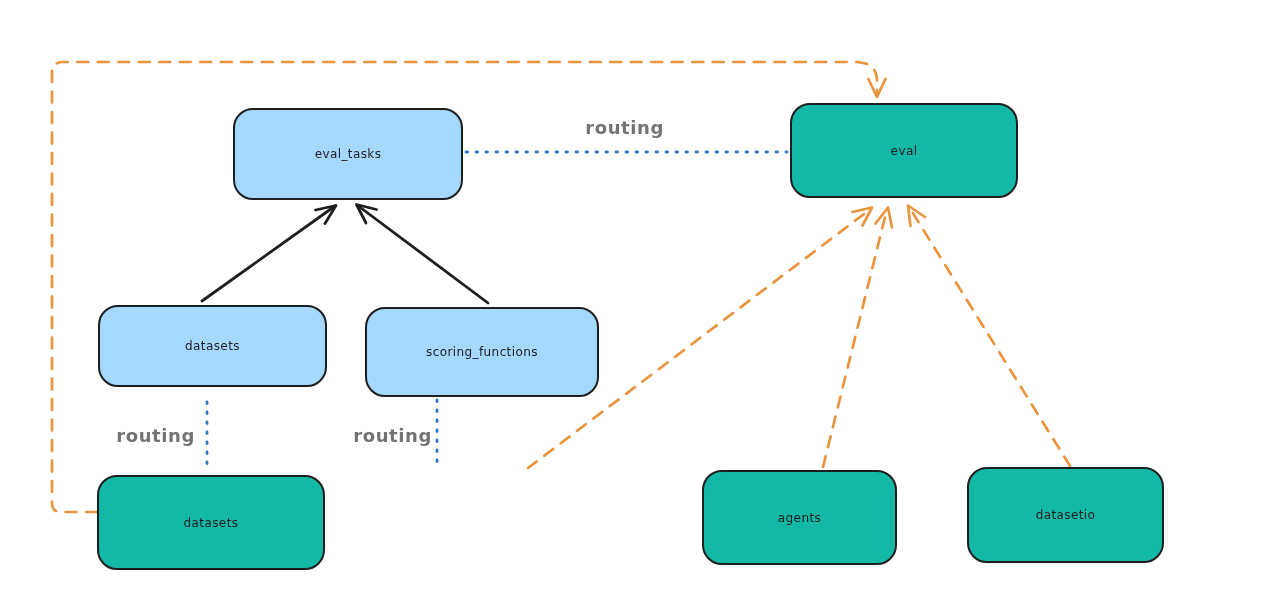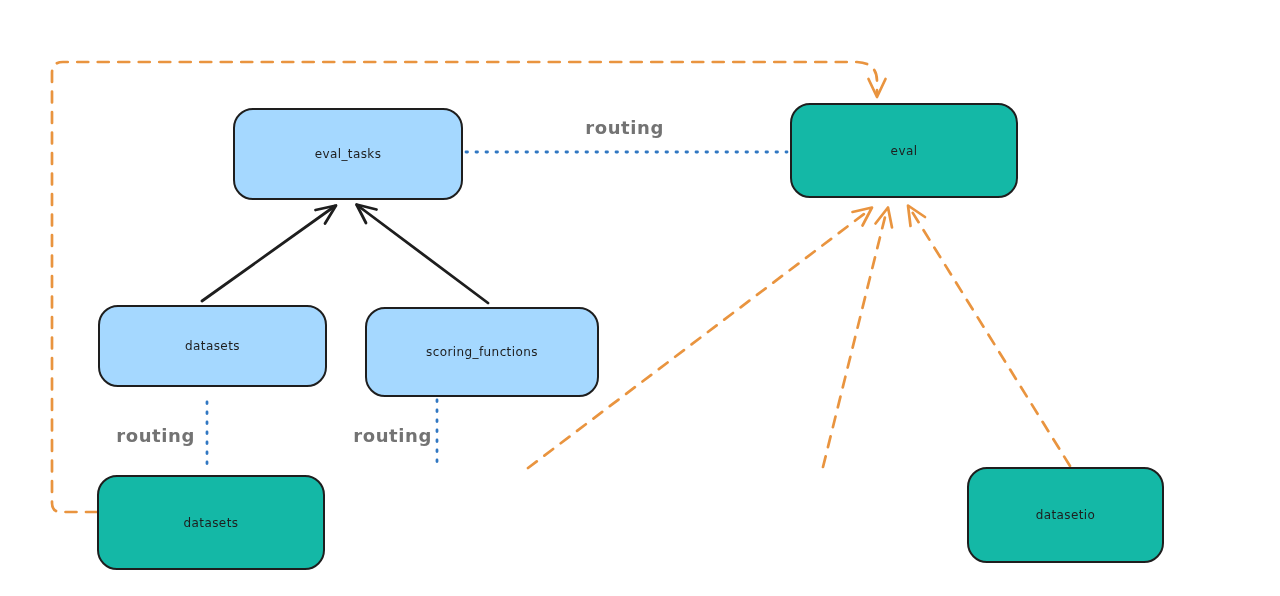--- a/index.html
+++ b/index.html
@@ -88,20 +88,23 @@
 
   <div class="node blue" style="left:365px; top:307px; width:234px; height:90px;">
     <span>scoring_functions</span>
   </div>
 
   <div class="node green" style="left:97px; top:475px; width:228px; height:95px;">
     <span>datasets</span>
   </div>
 
 
+  <div class="node green" style="left:702px; top:470px; width:195px; height:95px;">
+    <span>agents</span>
+  </div>
 
   <div class="node green" style="left:967px; top:467px; width:197px; height:96px;">
     <span>datasetio</span>
   </div>
 
   <div class="edge-label" style="left:572px; top:117px; width:92px;">routing</div>
 
   <div class="edge-label" style="left:113px; top:425px; width:82px;">routing</div>
 
   <div class="edge-label" style="left:350px; top:425px; width:82px;">routing</div>

